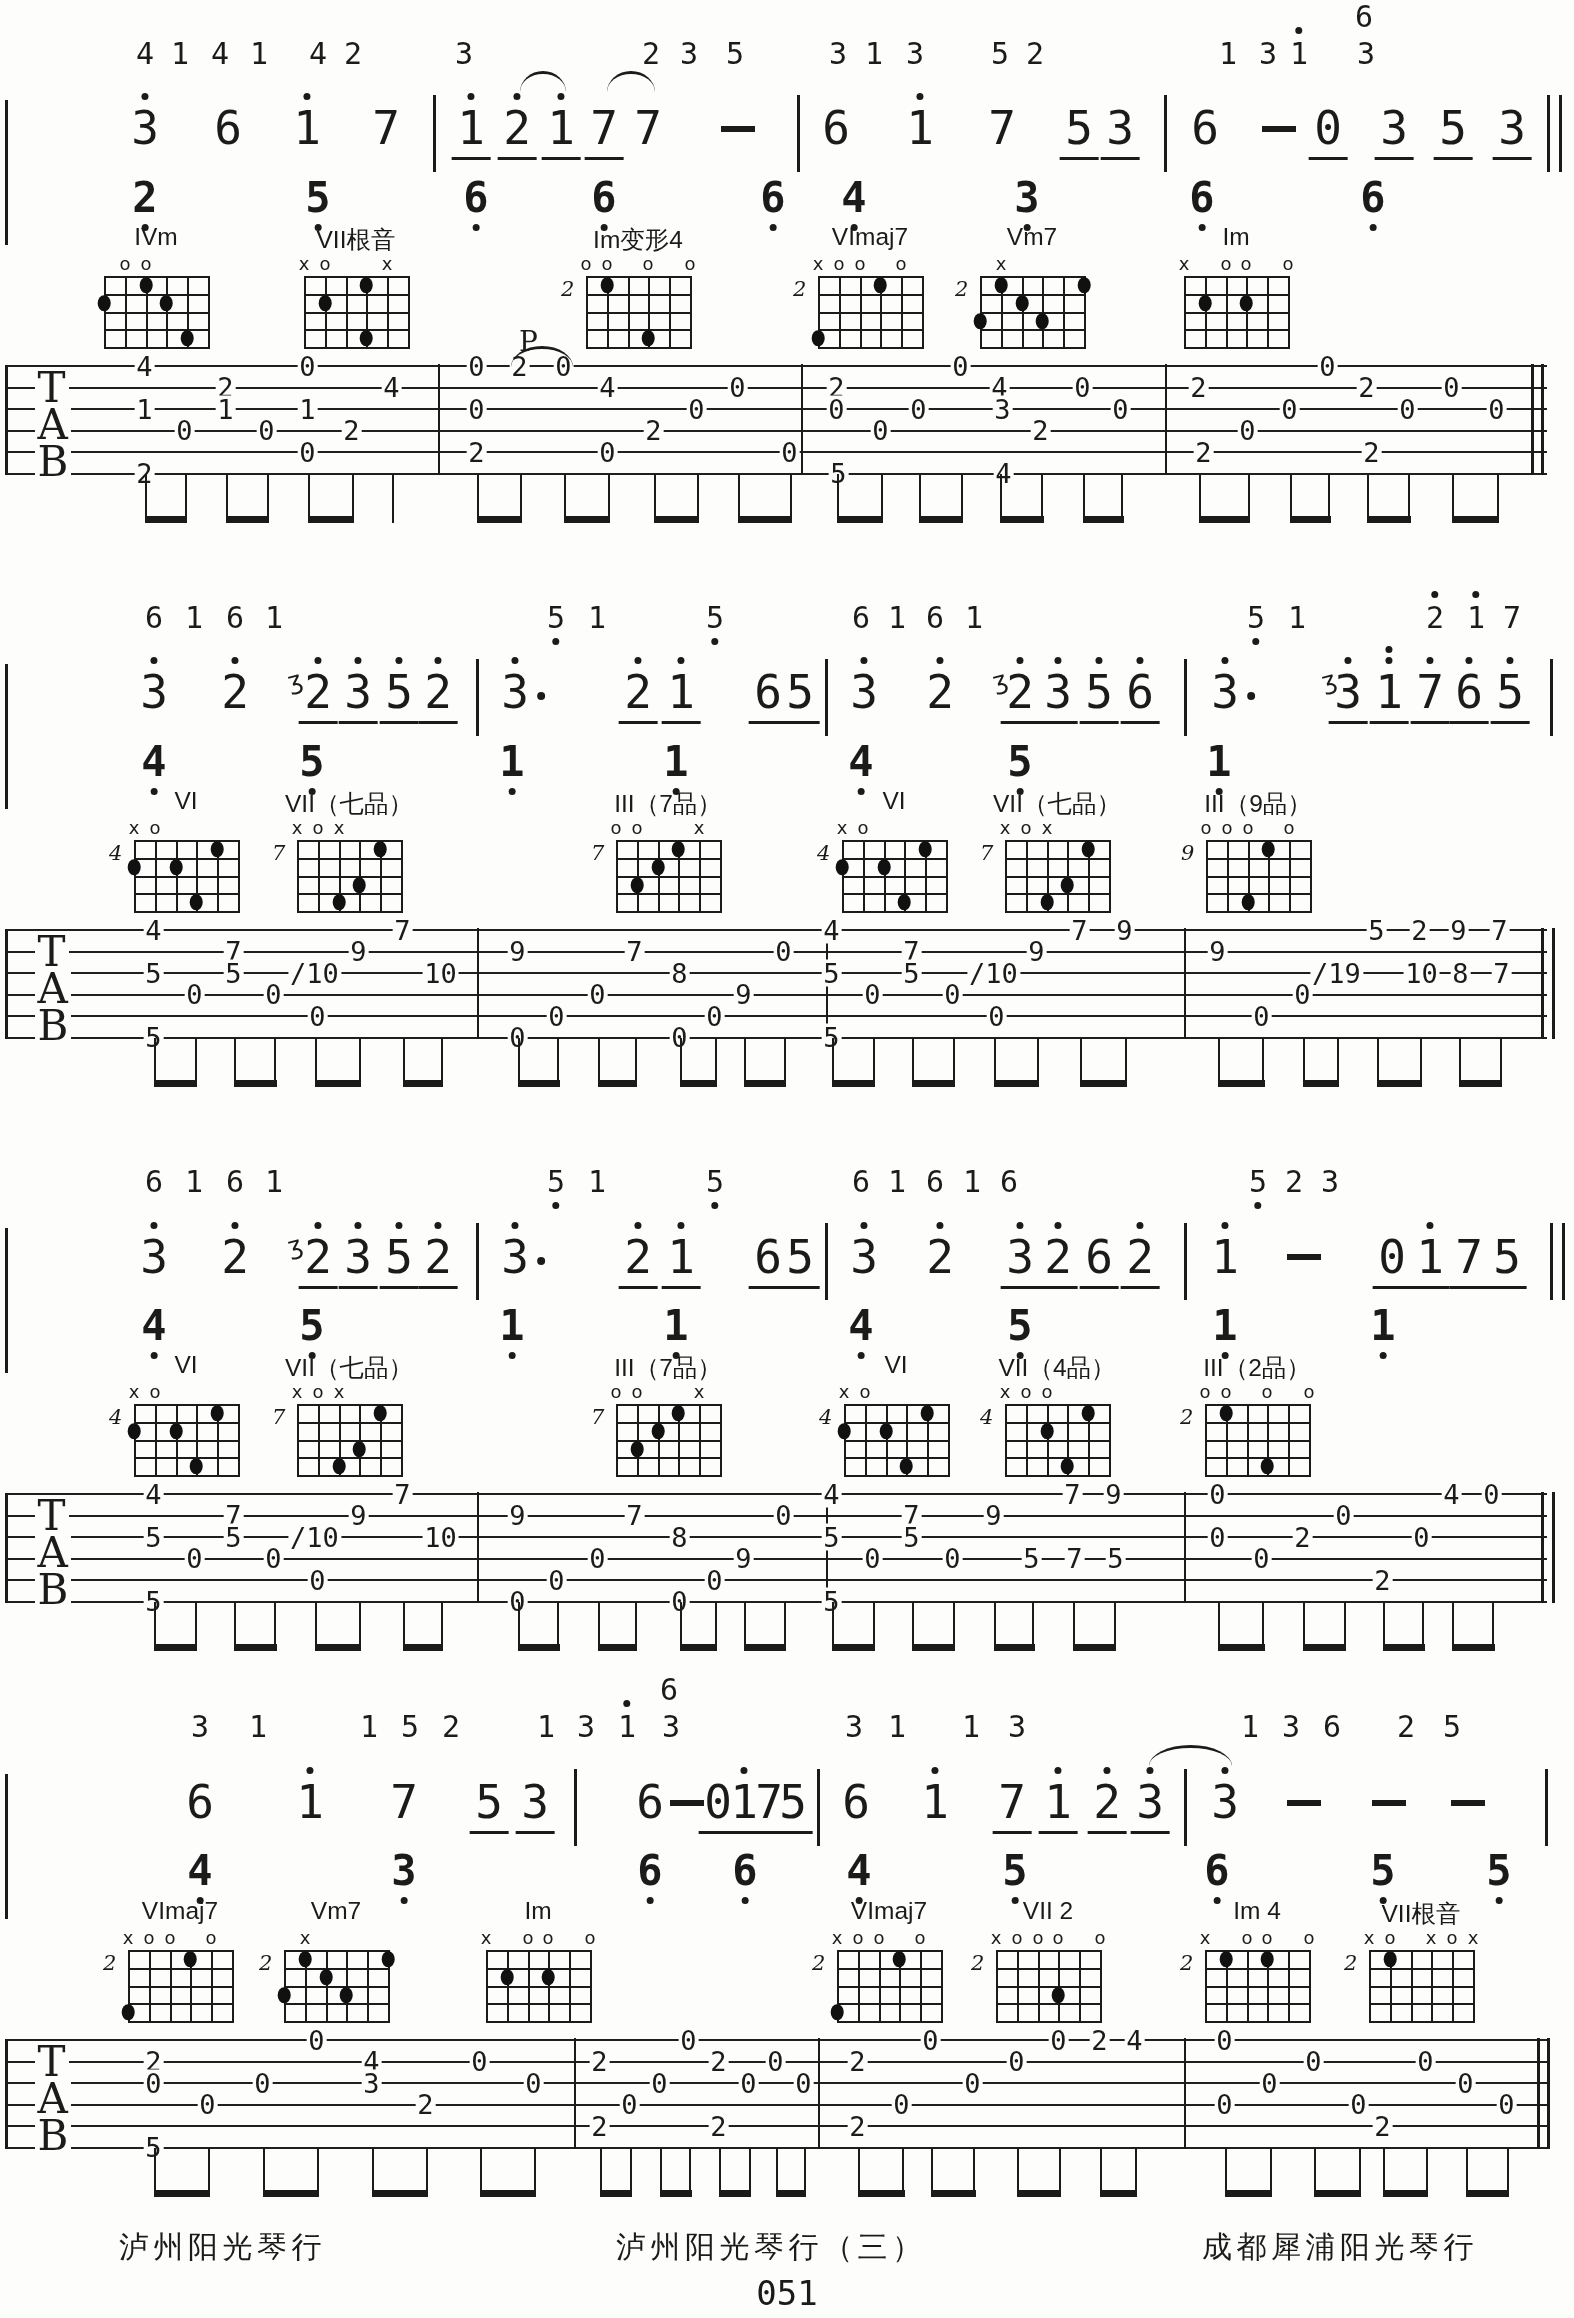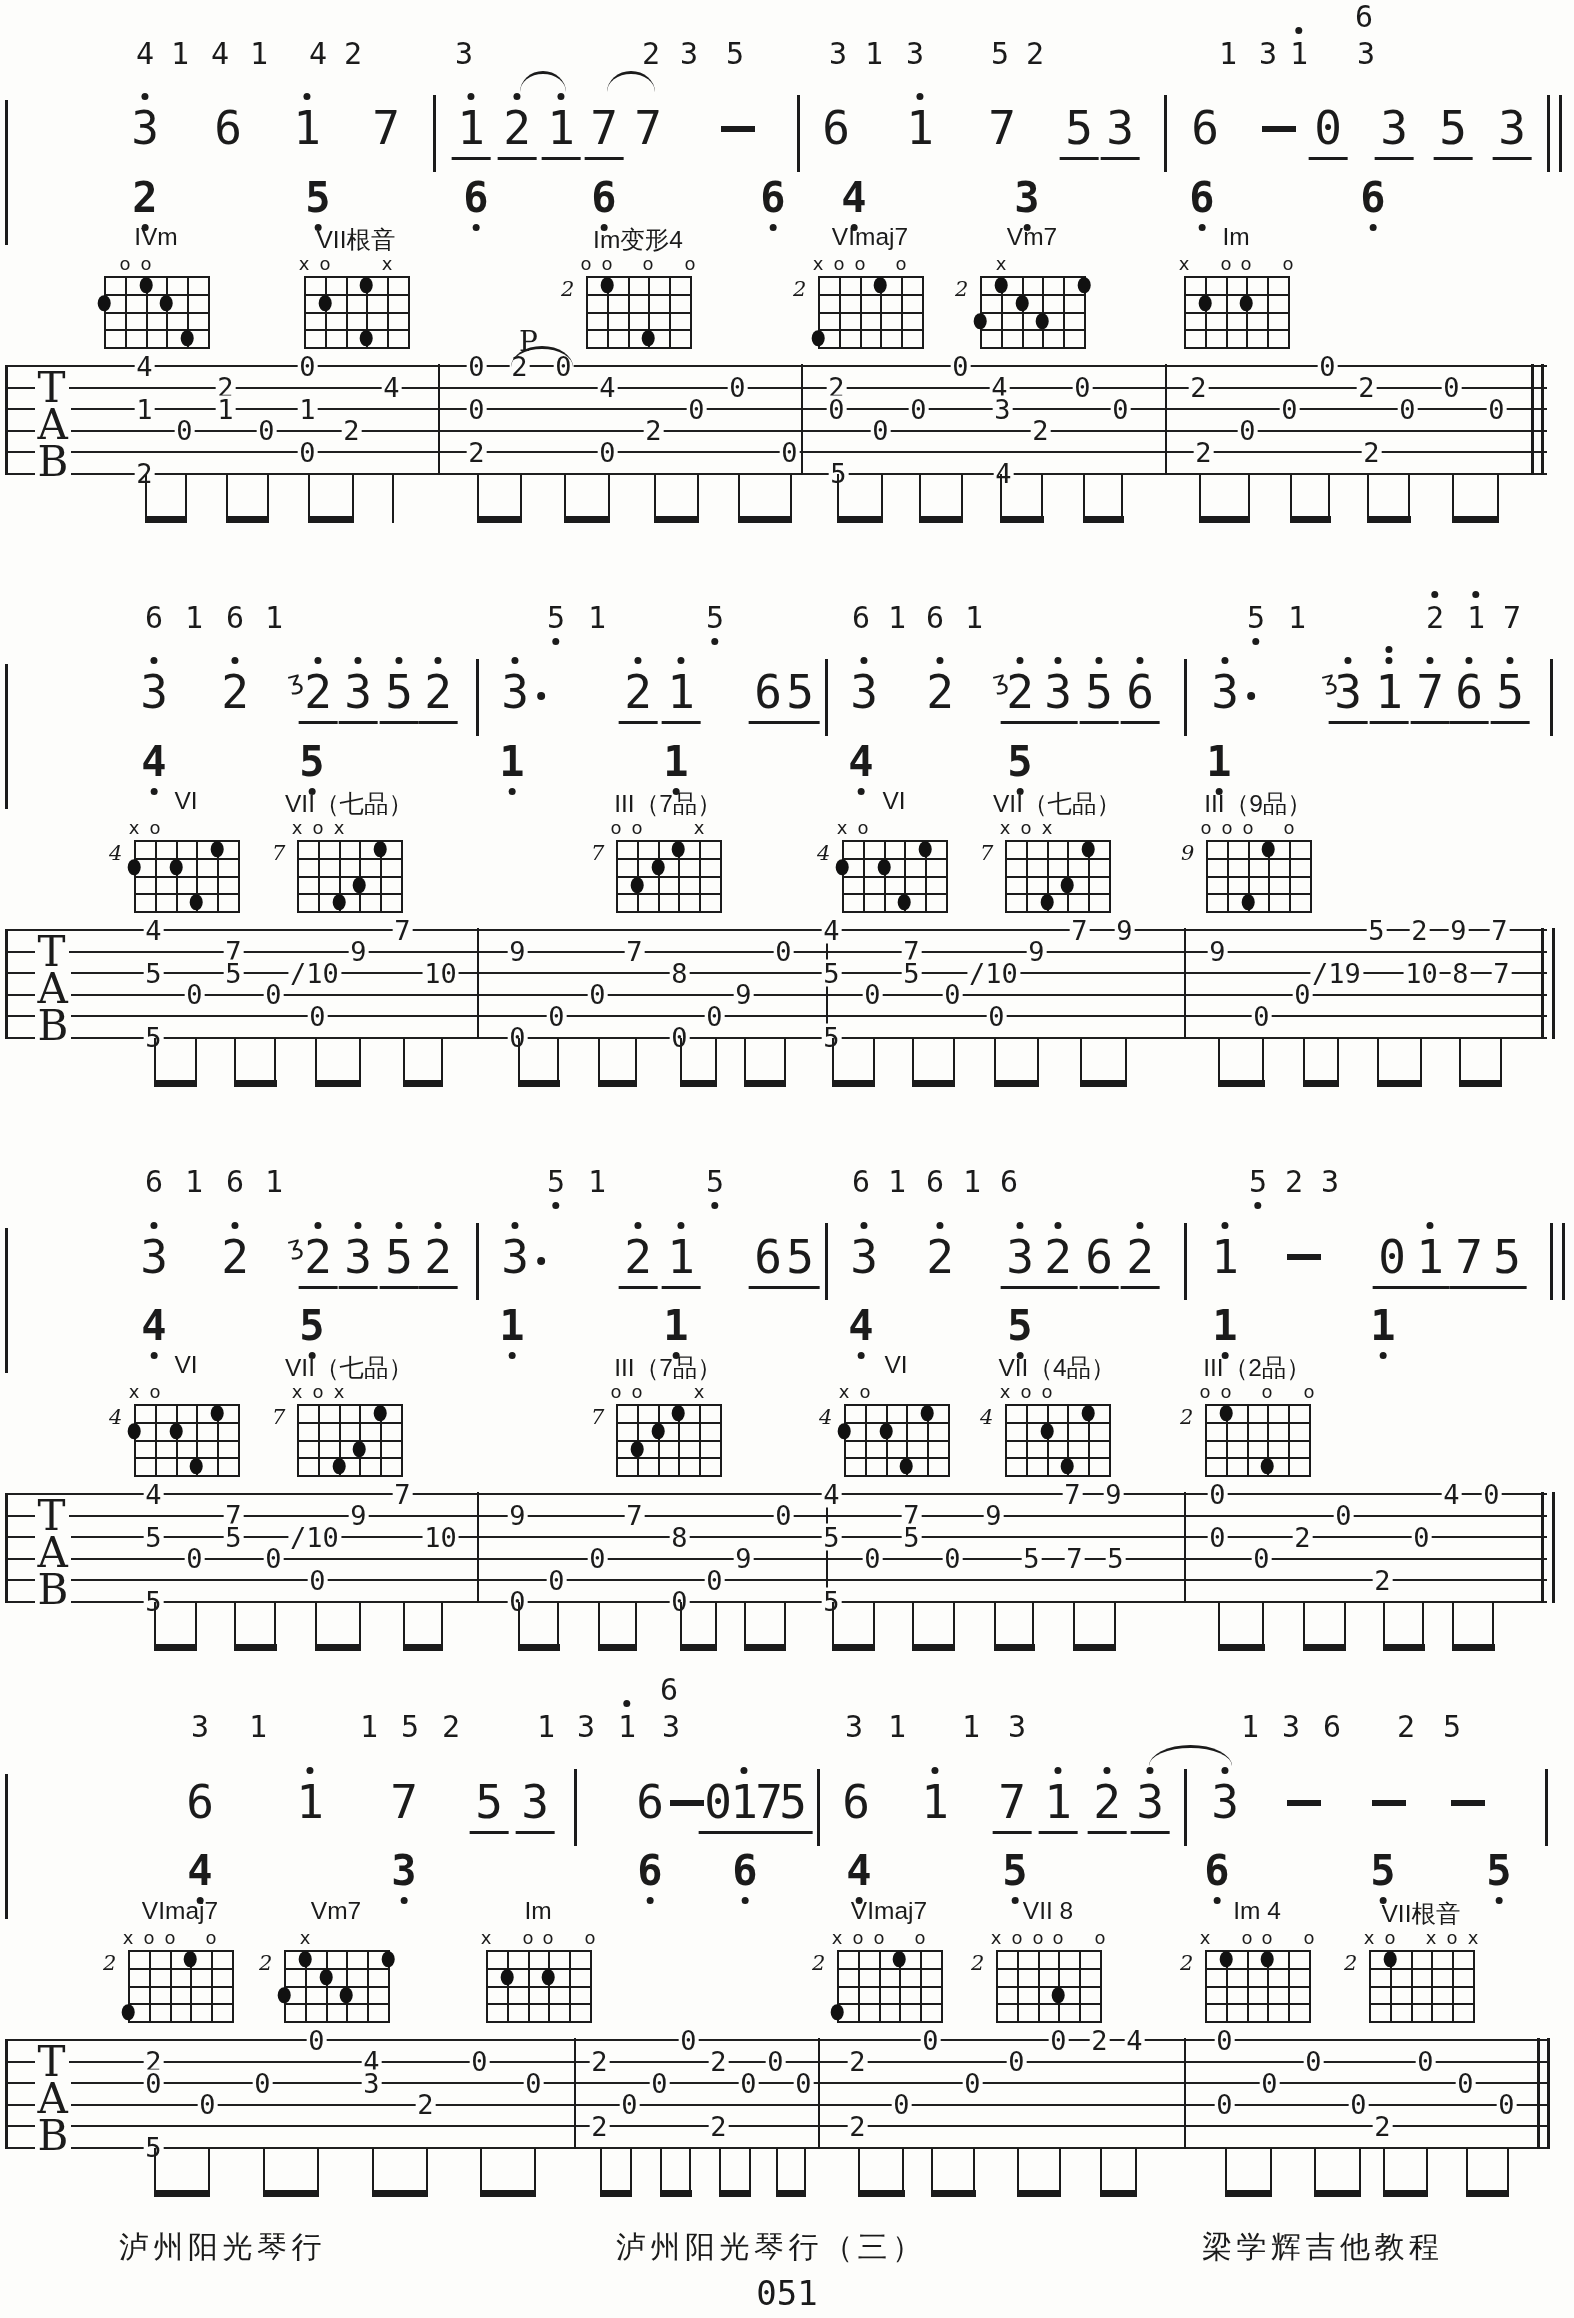--- a/index.html
+++ b/index.html
@@ -1037,21 +1037,21 @@
         <div class="cl" style="left: 104px; top: 0px; width: 1.5px; height: 73px;"></div>
         <div class="cl" style="left: 0px; top: 0px; width: 105px; height: 2.2px;"></div>
         <div class="cl" style="left: 0px; top: 18px; width: 105px; height: 1.5px;"></div>
         <div class="cl" style="left: 0px; top: 36px; width: 105px; height: 1.5px;"></div>
         <div class="cl" style="left: 0px; top: 53px; width: 105px; height: 1.5px;"></div>
         <div class="cl" style="left: 0px; top: 71px; width: 105px; height: 1.5px;"></div>
         <div class="cdot" style="left: 62px; top: 9px;"></div>
         <div class="cdot" style="left: 0px; top: 62px;"></div>
       </div>
       <div class="abs" style="left: 996px; top: 1950px; width: 104px; height: 73px;">
-        <div class="cname" style="left: 52px; top: -53px;">VII 8</div>
+        <div class="cname" style="left: 52px; top: -53px;">VII 2</div>
         <div class="cfret" style="left: -25px; top: 3px;">2</div>
         <div class="cmark" style="left: 0px; top: -21px;">x</div>
         <div class="cmark" style="left: 21px; top: -21px;">o</div>
         <div class="cmark" style="left: 42px; top: -21px;">o</div>
         <div class="cmark" style="left: 62px; top: -21px;">o</div>
         <div class="cmark" style="left: 104px; top: -21px;">o</div>
         <div class="cl" style="left: 0px; top: 0px; width: 1.5px; height: 73px;"></div>
         <div class="cl" style="left: 21px; top: 0px; width: 1.5px; height: 73px;"></div>
         <div class="cl" style="left: 42px; top: 0px; width: 1.5px; height: 73px;"></div>
         <div class="cl" style="left: 62px; top: 0px; width: 1.5px; height: 73px;"></div>
@@ -1206,16 +1206,16 @@
         <div class="stem" style="left: 1378px; top: 109px; height: 49px;"></div>
         <div class="stem" style="left: 1421px; top: 109px; height: 49px;"></div>
         <div class="beam" style="left: 1378px; width: 45px; top: 151px;"></div>
         <div class="stem" style="left: 1461px; top: 109px; height: 49px;"></div>
         <div class="stem" style="left: 1502px; top: 109px; height: 49px;"></div>
         <div class="beam" style="left: 1461px; width: 43px; top: 151px;"></div>
       </div>
     </div>
   <div class="foot" style="left:119px;top:2227px;">泸州阳光琴行</div>
   <div class="foot" style="left:616px;top:2227px;">泸州阳光琴行（三）</div>
-  <div class="foot" style="left:1202px;top:2227px;">梁学辉吉他教程</div>
+  <div class="foot" style="left:1202px;top:2227px;">成都犀浦阳光琴行</div>
   <div class="pnum" style="left:787px;top:2273px;">051</div>
 </div>
 
 
 </body></html>

